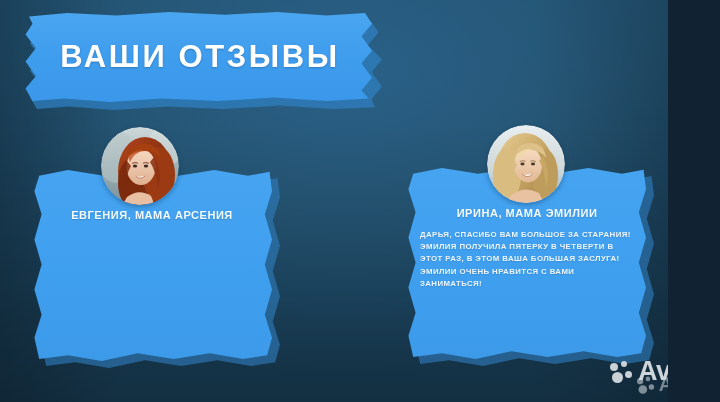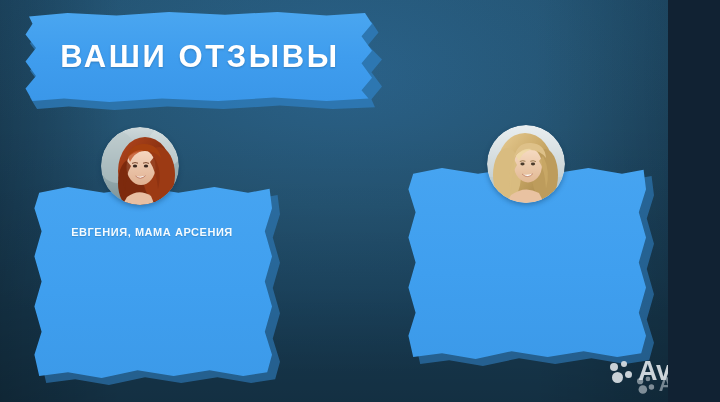--- a/index.html
+++ b/index.html
@@ -85,21 +85,21 @@
     padding-left: 6px;
     box-sizing: border-box;
   }
 
   
   .card-wrap {
     position: absolute;
     width: 248px;
     height: 200px;
   }
-  #card-wrap-0 { left: 32px; top: 185px; }
+  #card-wrap-0 { left: 32px; top: 168px; }
   #card-wrap-1 { left: 406px; top: 166px; }
 
   .card-shadow {
     position: absolute;
     left: 7px;
     top: 6px;
     width: 241px;
     height: 194px;
     background: #2e7cbd;
     opacity: 0.62;
@@ -215,20 +215,22 @@
     <div class="card-face"></div>
     <div class="card-content">
       <div class="card-heading">ЕВГЕНИЯ, МАМА АРСЕНИЯ</div>
     </div>
   </div>
 
   <div class="card-wrap" id="card-wrap-1">
     <div class="card-shadow"></div>
     <div class="card-face"></div>
     <div class="card-content" id="card-content-1">
+      <div class="card-heading">ИРИНА, МАМА ЭМИЛИИ</div>
+      <div class="card-body">ДАРЬЯ, СПАСИБО ВАМ БОЛЬШОЕ ЗА СТАРАНИЯ! ЭМИЛИЯ ПОЛУЧИЛА ПЯТЕРКУ В ЧЕТВЕРТИ В ЭТОТ РАЗ, В ЭТОМ ВАША БОЛЬШАЯ ЗАСЛУГА! ЭМИЛИИ ОЧЕНЬ НРАВИТСЯ С ВАМИ ЗАНИМАТЬСЯ!</div>
     </div>
   </div>
 
   <div class="avatar" id="avatar-0">
     <svg viewBox="0 0 78 78" xmlns="http://www.w3.org/2000/svg" aria-hidden="true">
       <defs>
         <linearGradient id="bg0" x1="0" y1="0" x2="0" y2="1">
           <stop offset="0%" stop-color="#cfd9db"></stop>
           <stop offset="48%" stop-color="#9fb2b6"></stop>
           <stop offset="100%" stop-color="#7b9296"></stop>

